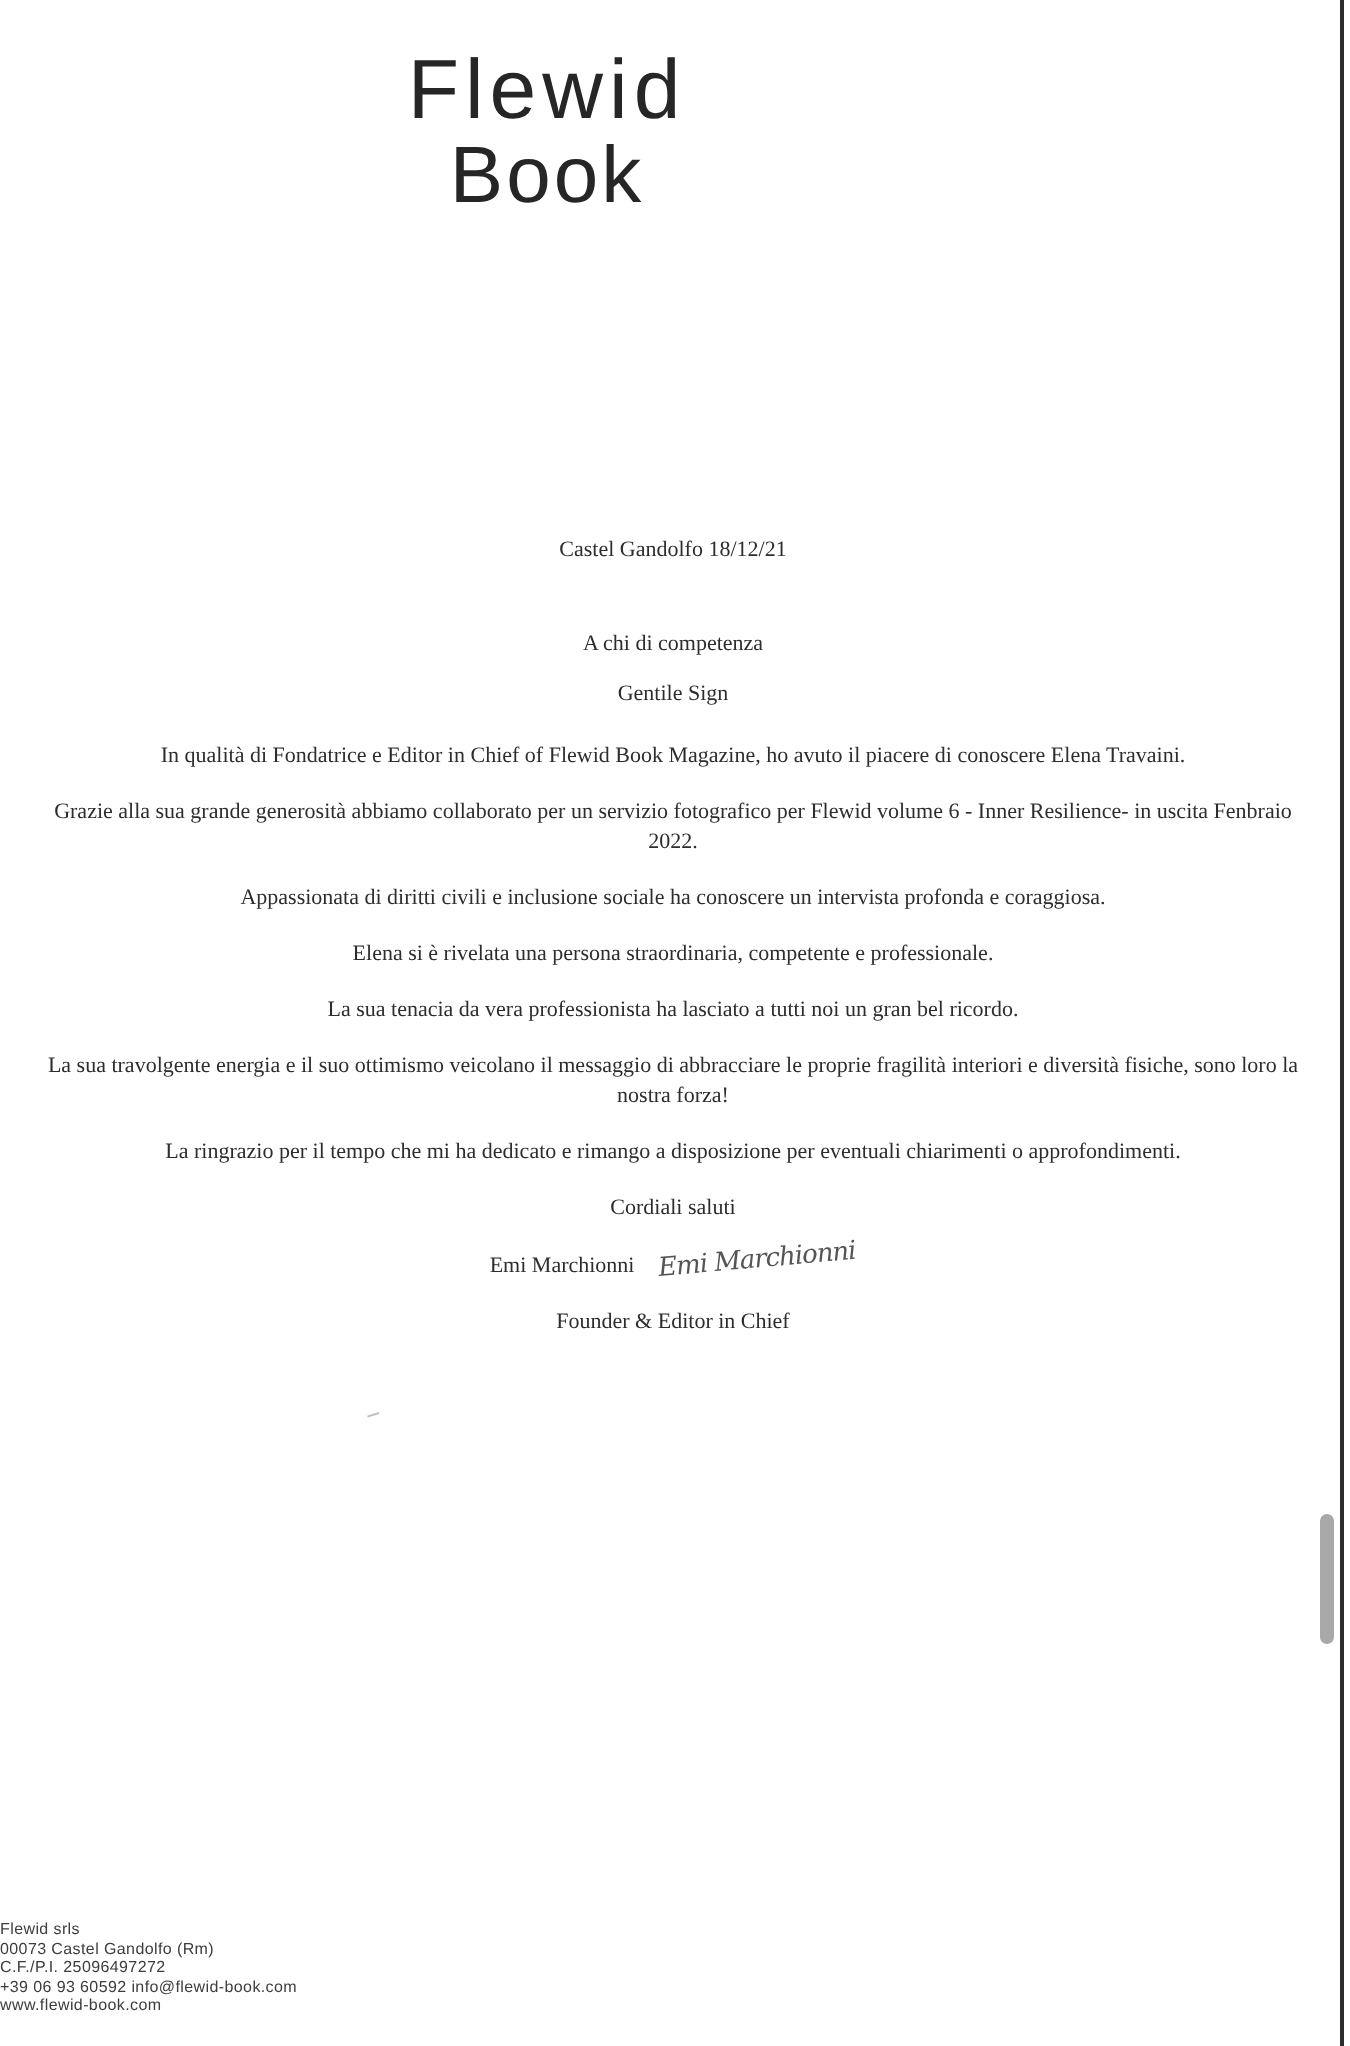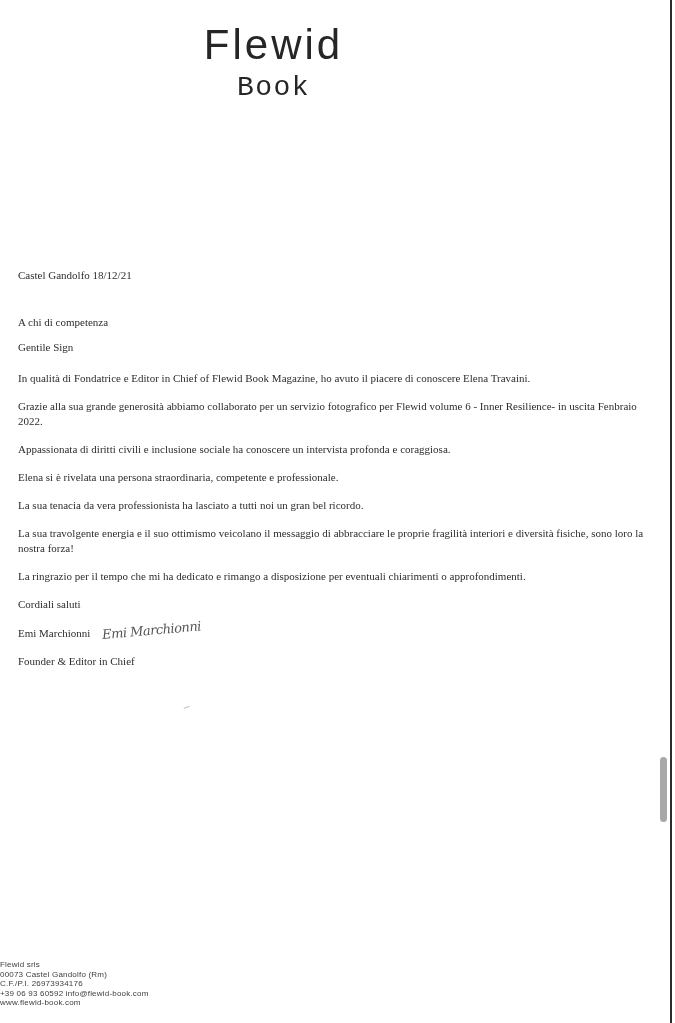--- a/index.html
+++ b/index.html
@@ -38,36 +38,35 @@
     color: #262626;
     font-family: "Liberation Sans", sans-serif;
     font-weight: 300;
   }
   .logo-title {
     font-size: 42px;
     line-height: 46px;
     letter-spacing: 3px;
   }
   .logo-subtitle {
-    font-size: 28px;
+    font-size: 40px;
     line-height: 32px;
     letter-spacing: 1.5px;
     margin-top: 4px;
-    font-family: Liberation Mono, monospace;
   }
   
   .letter {
     position: absolute;
     left: 18px; top: 268px;
     width: 637px;
     font-size: 11px;
     line-height: 15px;
     color: #2d2d2d;
   }
-  .letter p { margin: 0 0 13px 0; }
+  .letter p { margin: 0 0 13px 0; text-align: center; }
   .letter p.dateline   { margin-bottom: 32px; }
   .letter p.recipient  { margin-bottom: 10px; }
   .letter p.salutation { margin-bottom: 16px; }
   .signature-line { white-space: nowrap; }
   .sig {
     display: inline-block;
     margin-left: 12px;
     font-family: "DejaVu Serif", serif;
     font-style: italic;
     font-size: 13px;
@@ -124,21 +123,21 @@
     <p class="signature-line"><span>Emi Marchionni</span><span class="sig">Emi Marchionni</span></p>
 
     <p>Founder &amp; Editor in Chief</p>
   </div>
 
   <div class="stray-mark"></div>
 
   <div class="footer">
     <div>Flewid srls</div>
     <div>00073 Castel Gandolfo (Rm)</div>
-    <div>C.F./P.I. 26973934176</div>
+    <div>C.F./P.I. 25096497272</div>
     <div>+39 06 93 60592 info@flewid-book.com</div>
     <div>www.flewid-book.com</div>
   </div>
 
   <div class="scrollbar-thumb"></div>
   <div class="window-border"></div>
 
 </div>
 
 </body></html>

